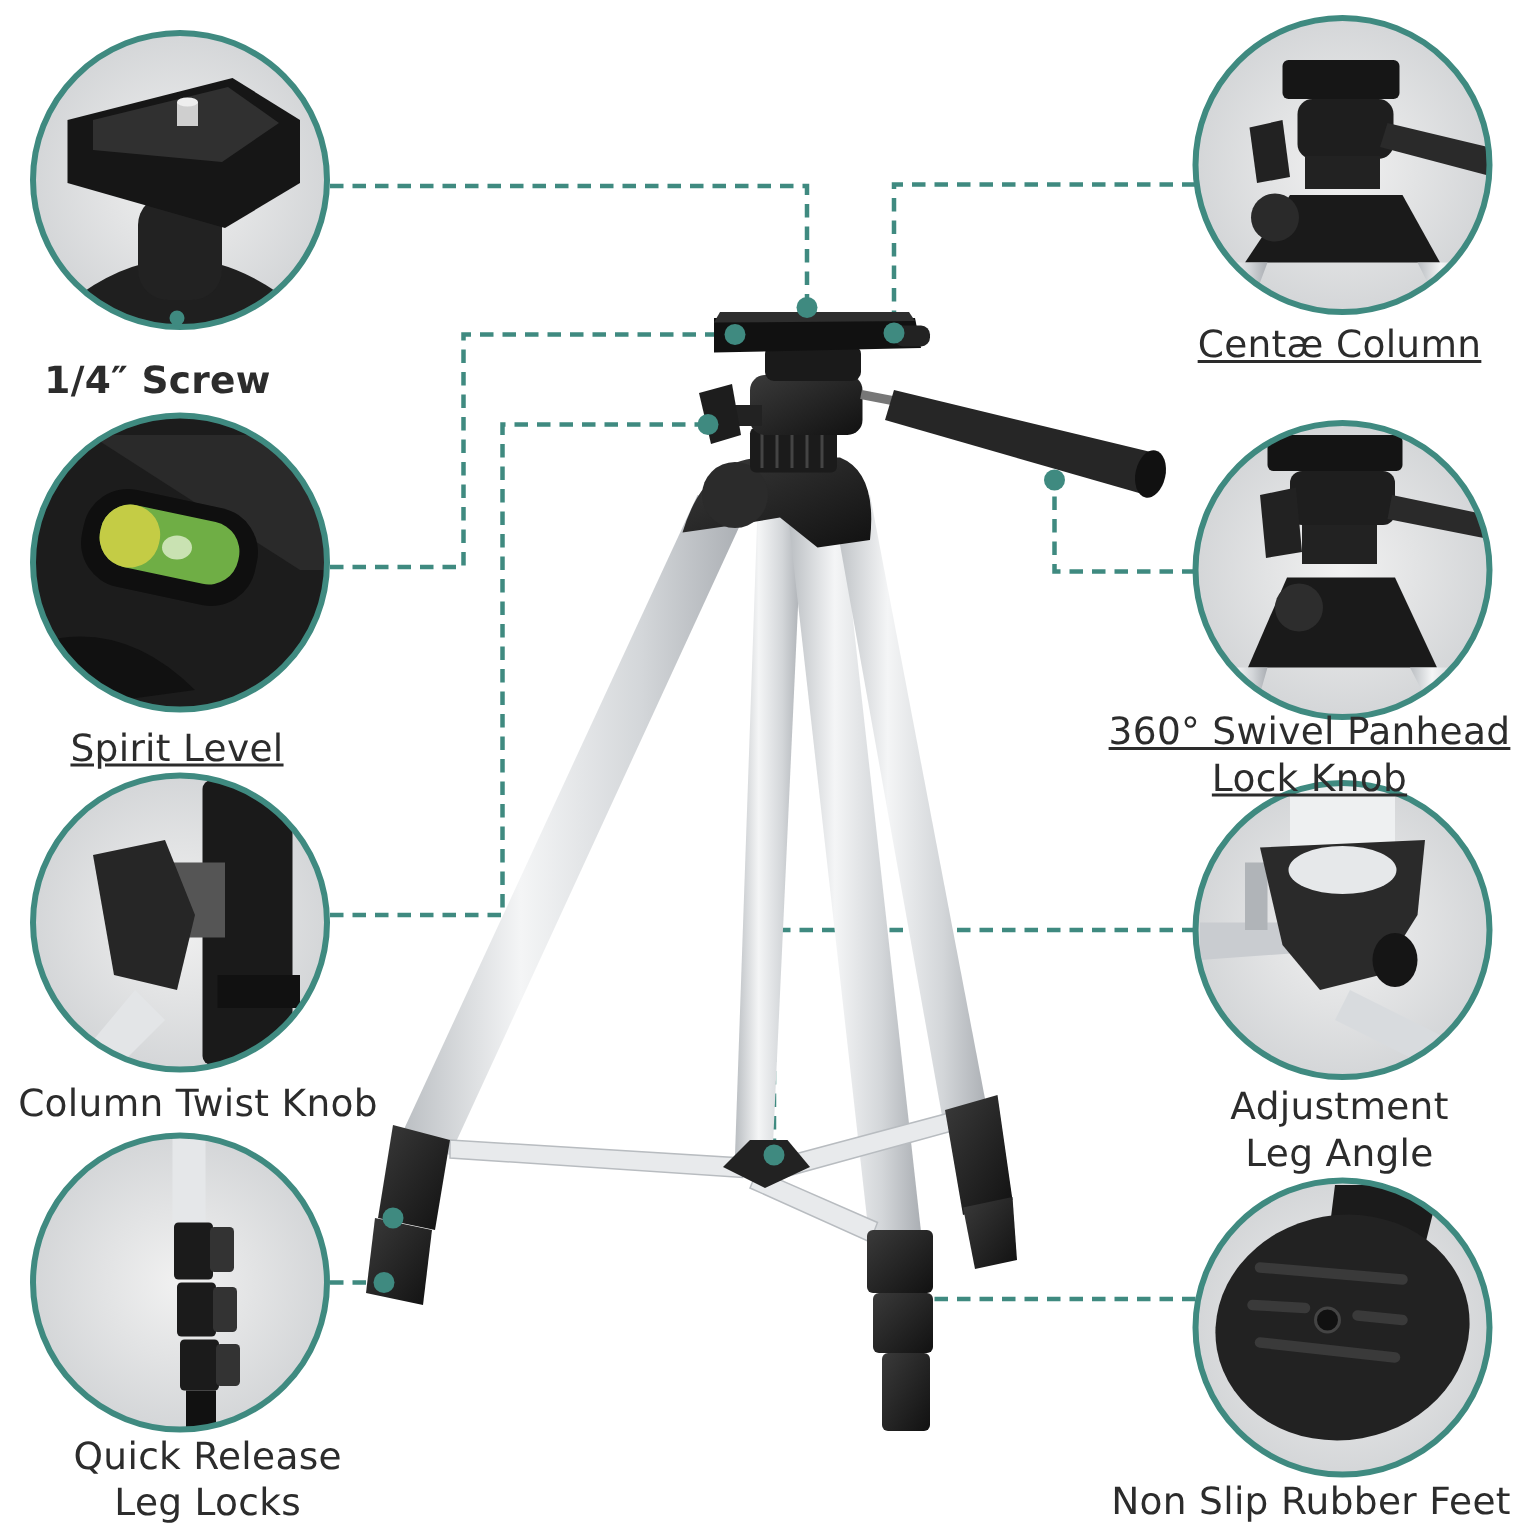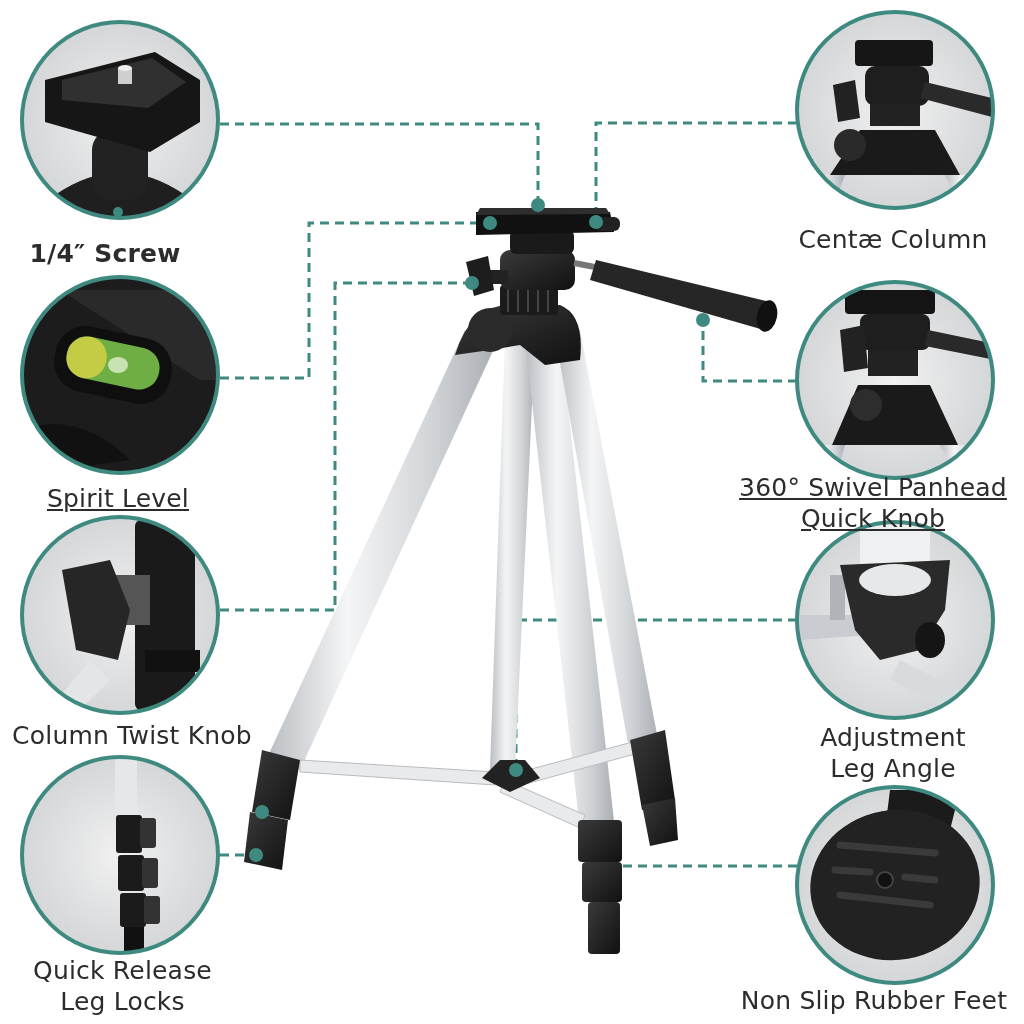--- a/index.html
+++ b/index.html
@@ -248,30 +248,30 @@
 
 <div class="label" style="left:0;top:238px;width:210px;font-weight:bold;">
   <span>1/4″ Screw</span>
 </div>
 <div class="label" style="left:0;top:483px;width:236px;text-decoration:underline;">
   <span>Spirit Level</span>
 </div>
 <div class="label" style="left:0;top:720px;width:264px;">
   <span>Column Twist Knob</span>
 </div>
-<div class="label" style="left:0;top:955px;width:245px;">
+<div class="label" style="left:16px;top:955px;width:245px;">
   <span>Quick Release</span>
   <span>Leg Locks</span>
 </div>
-<div class="label" style="left:786px;top:224px;width:214px;">
+<div class="label" style="left:786px;top:214px;width:214px;text-decoration:underline;">
   <span>Centæ Column</span>
 </div>
 <div class="label" style="left:722px;top:472px;width:302px;text-decoration:underline;">
   <span>360° Swivel Panhead</span>
-  <span>Quick Knob</span>
+  <span>Lock Knob</span>
 </div>
 <div class="label" style="left:786px;top:722px;width:214px;">
   <span>Adjustment</span>
   <span>Leg Angle</span>
 </div>
 <div class="label" style="left:724px;top:985px;width:300px;">
   <span>Non Slip Rubber Feet</span>
 </div>
 
 </div>

